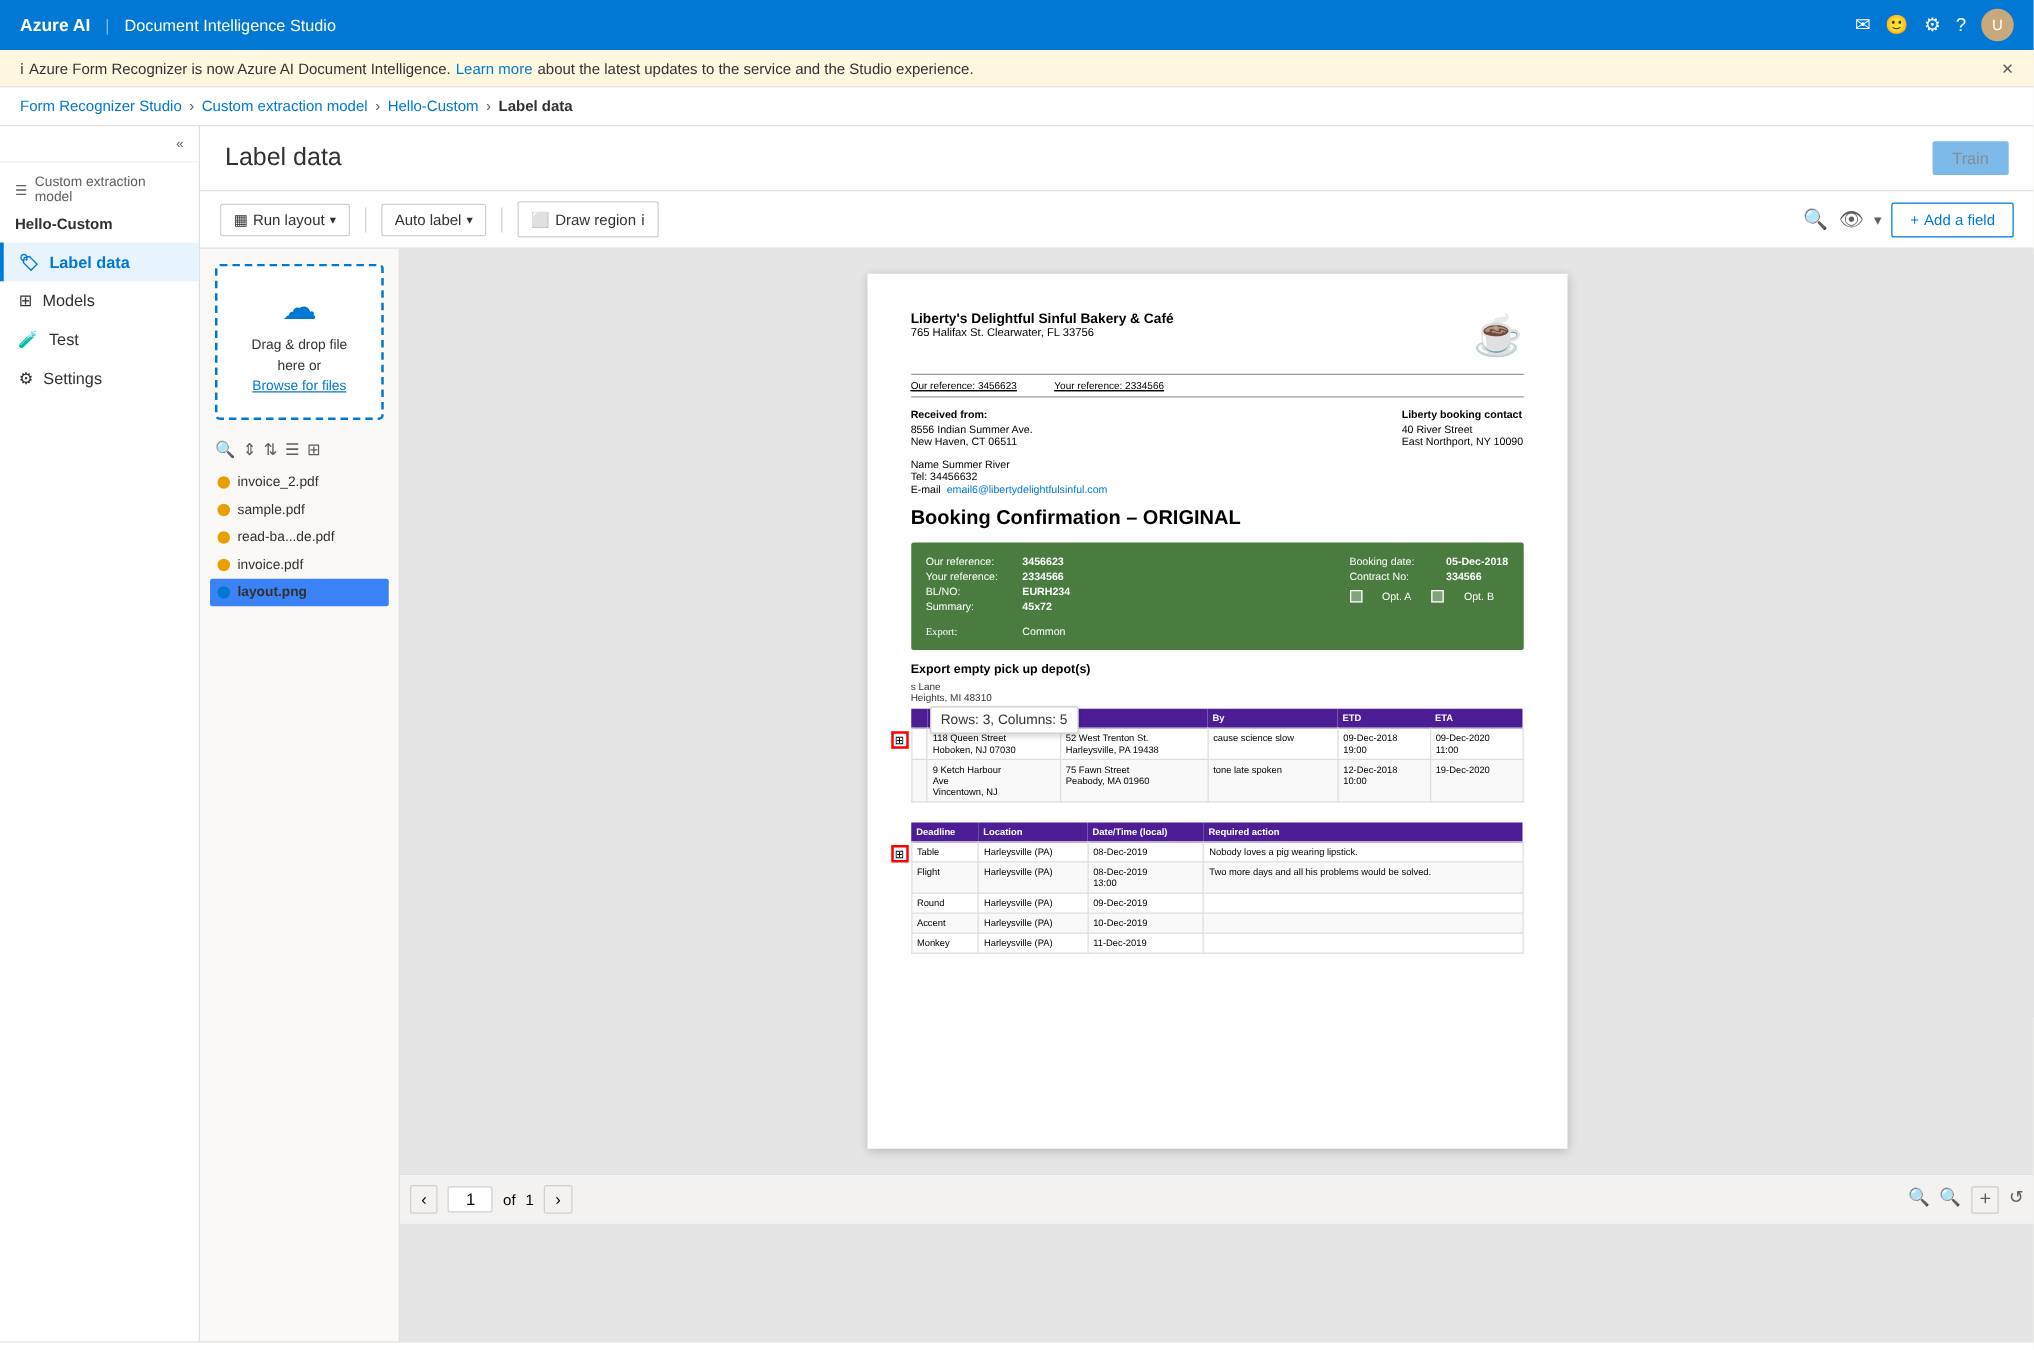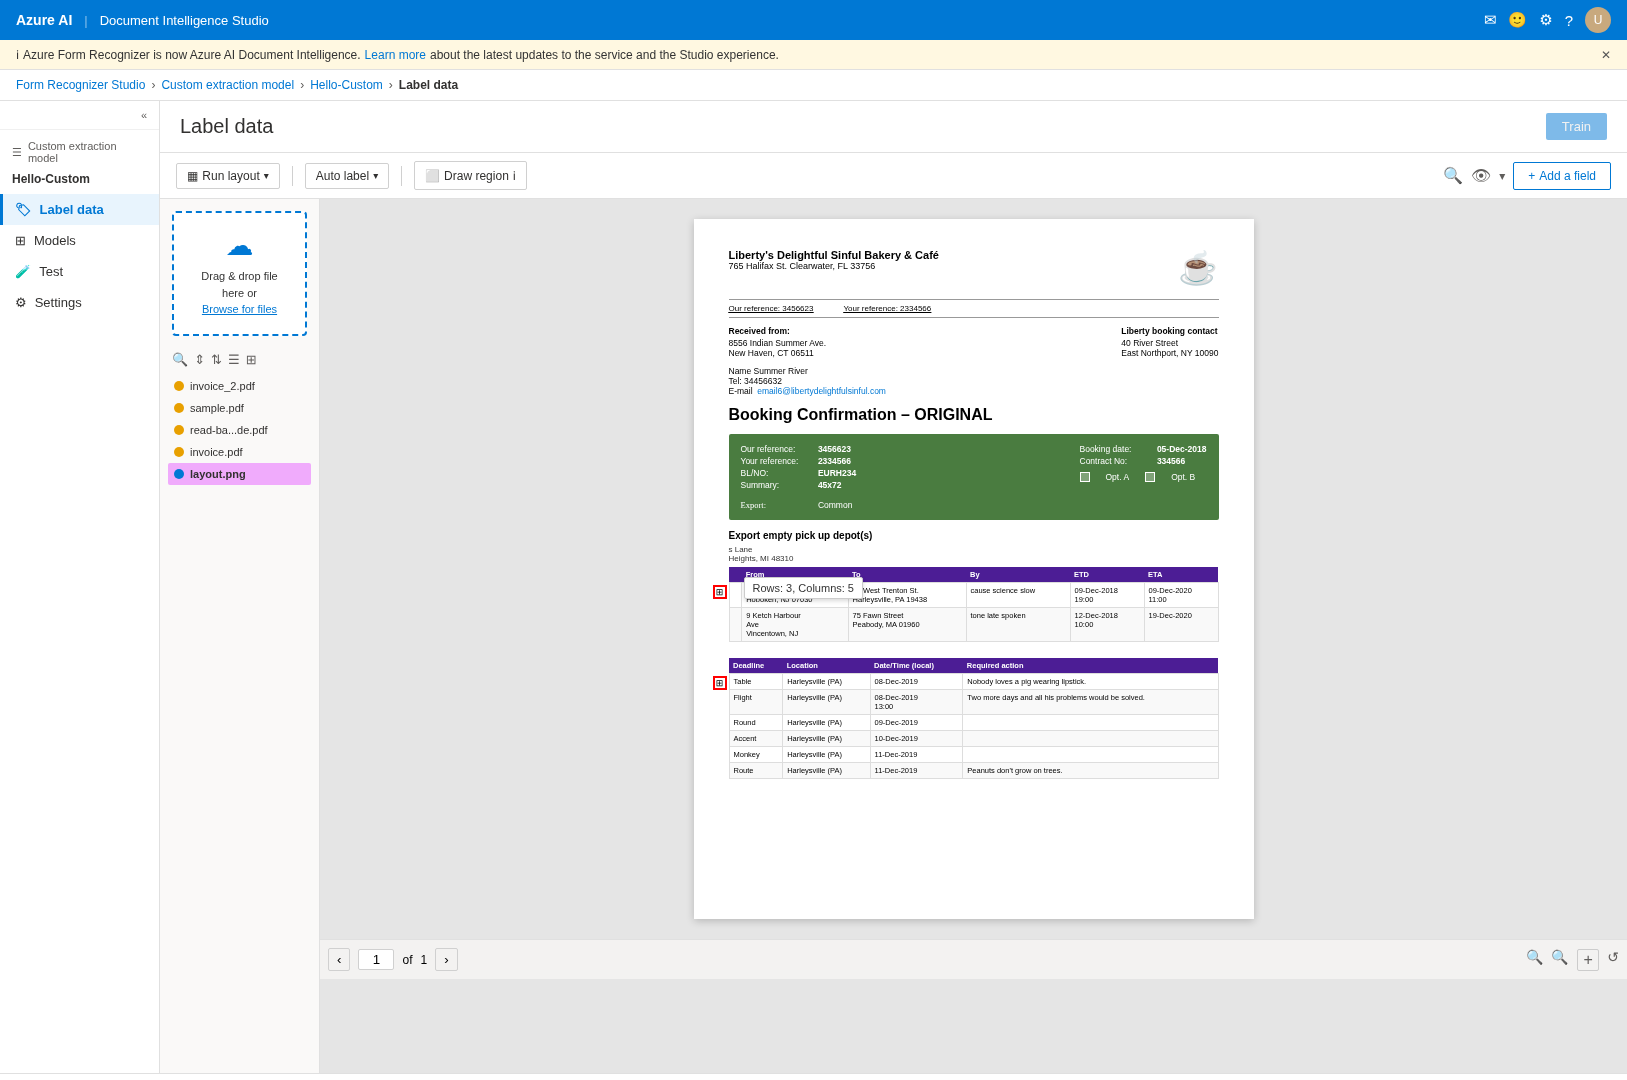--- a/index.html
+++ b/index.html
@@ -113,21 +113,21 @@
       background: white;
       padding: 12px 20px;
       display: flex;
       align-items: center;
       border-bottom: 1px solid #e0e0e0;
     }
     .page-title { font-size: 20px; font-weight: 300; color: #323130; }
     .train-btn {
       margin-left: auto;
       background: #0078d4;
-      color: #e5e5e5;
+      color: #0f172a;
       border: none;
       padding: 6px 16px;
       border-radius: 2px;
       cursor: pointer;
       font-size: 13px;
       opacity: 0.5;
     }
 
     
     .toolbar {
@@ -207,21 +207,21 @@
     .file-item {
       display: flex;
       align-items: center;
       gap: 6px;
       padding: 5px 6px;
       border-radius: 2px;
       cursor: pointer;
       font-size: 11px;
       color: #323130;
     }
-    .file-item.active { background: #f0abfc; font-weight: 600; }
+    .file-item.active { background: #3b82f6; font-weight: 600; }
     .file-dot { width: 10px; height: 10px; border-radius: 50%; flex-shrink: 0; }
     .dot-orange { background: #e8a000; }
     .dot-blue { background: #0078d4; }
 
     
     .doc-viewer {
       flex: 1;
       background: #e5e5e5;
       overflow: auto;
       position: relative;
@@ -241,21 +241,21 @@
 
     
     .tooltip-box {
       position: absolute;
       background: white;
       border: 1px solid #ccc;
       padding: 4px 8px;
       font-size: 11px;
       color: #333;
       border-radius: 2px;
-      top: 358px;
+      top: 346px;
       left: 50px;
       white-space: nowrap;
       z-index: 10;
       box-shadow: 0 2px 4px rgba(0,0,0,0.15);
     }
 
     
     .pagination {
       background: #f3f2f1;
       border-top: 1px solid #e0e0e0;
@@ -660,26 +660,20 @@
                   <td>Harleysville (PA)</td>
                   <td>10-Dec-2019</td>
                   <td></td>
                 </tr>
                 <tr>
                   <td>Monkey</td>
                   <td>Harleysville (PA)</td>
                   <td>11-Dec-2019</td>
                   <td></td>
                 </tr>
-                <tr>
-                  <td>Route</td>
-                  <td>Harleysville (PA)</td>
-                  <td>11-Dec-2019</td>
-                  <td>Peanuts don't grow on trees.</td>
-                </tr>
               </tbody>
             </table>
           </div>
 
         </div>
 
         <div class="pagination">
           <button class="page-nav-btn">‹</button>
           <input type="text" value="1" style="">
           <span>of</span>

